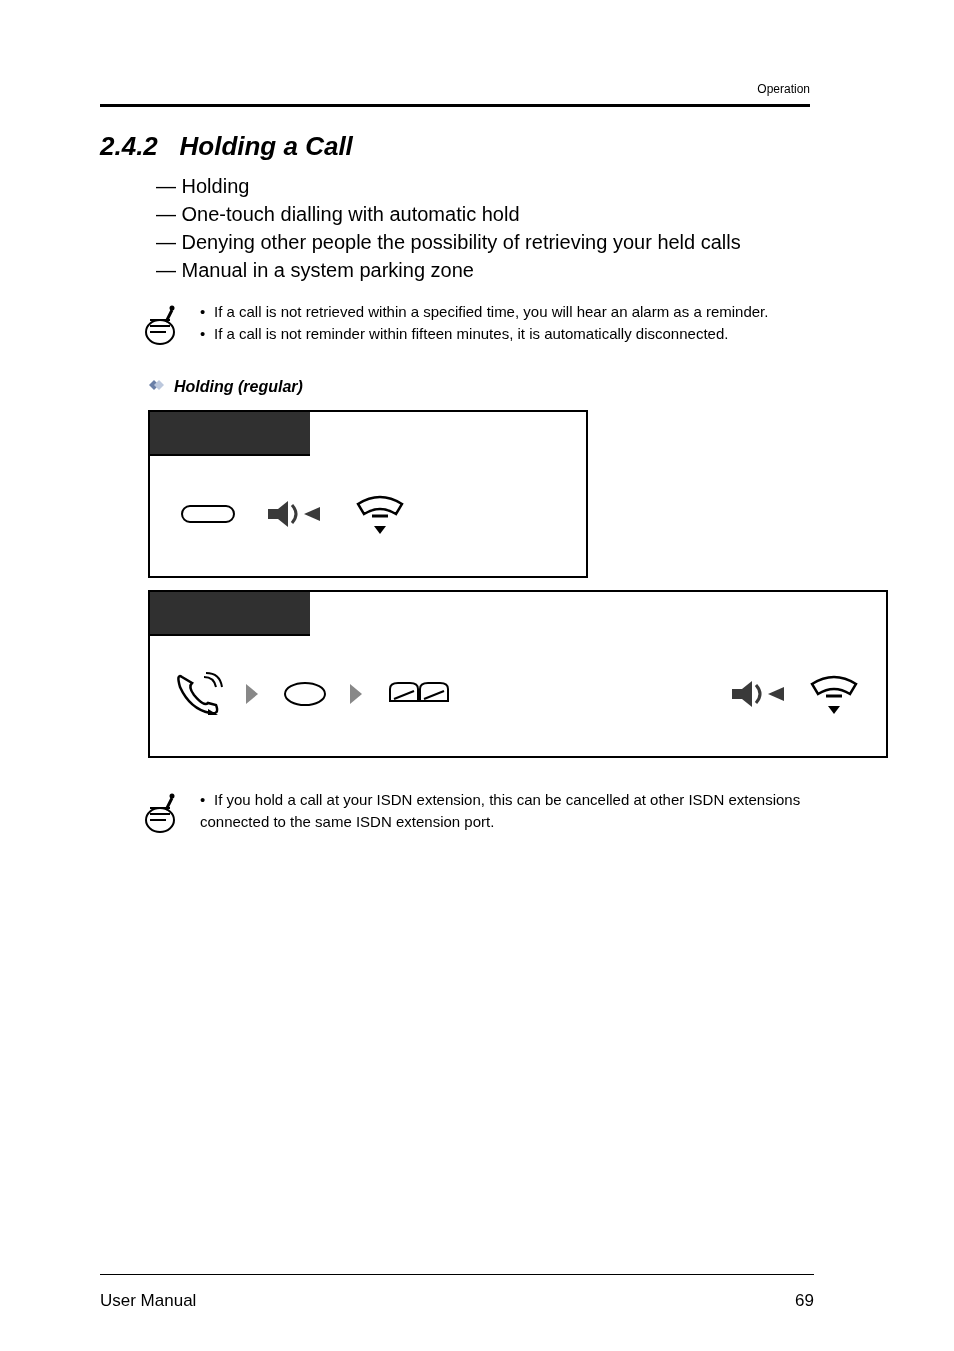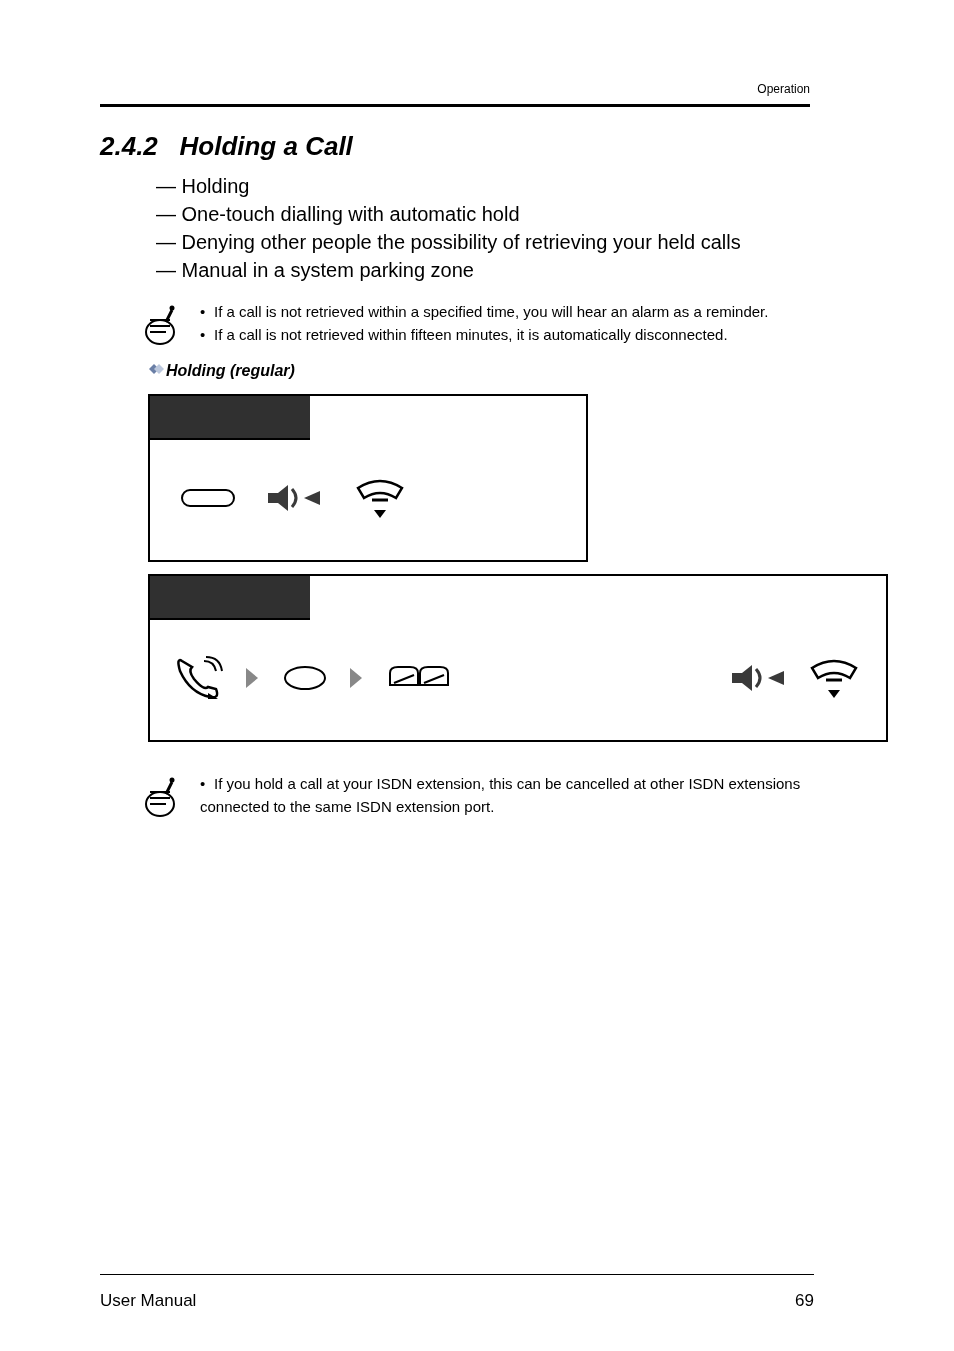--- a/index.html
+++ b/index.html
@@ -35,38 +35,39 @@
     font-style: italic;
     margin-bottom: 10px;
   }
   .sub-list {
     margin-left: 56px;
     font-size: 20px;
     line-height: 1.4;
   }
   .note-row {
     display: flex;
-    align-items: flex-end;
+    align-items: center;
     margin-top: 16px;
     margin-left: 44px;
     gap: 16px;
   }
   .note-text {
     font-size: 15px;
     line-height: 1.5;
   }
   .note-text .bullet {
     display: inline-block;
     width: 14px;
   }
   .subhead-row {
     display: flex;
     align-items: flex-end;
-    margin-top: 16px;
+    margin-top: 32px;
     margin-left: 44px;
+    gap: 8px;
   }
   .subhead {
     font-size: 16px;
     font-weight: bold;
     font-style: italic;
   }
   .panel {
     border: 2px solid #000;
     margin-left: 48px;
     margin-top: 14px;
@@ -137,21 +138,21 @@
         <ellipse cx="16" cy="32" rx="14" ry="12" fill="none" stroke="#000" stroke-width="2"></ellipse>
         <line x1="6" y1="20" x2="26" y2="20" stroke="#000" stroke-width="2"></line>
         <line x1="6" y1="26" x2="26" y2="26" stroke="#000" stroke-width="2"></line>
         <line x1="6" y1="32" x2="22" y2="32" stroke="#000" stroke-width="2"></line>
         <circle cx="28" cy="8" r="2.5" fill="#000"></circle>
         <line x1="28" y1="10" x2="22" y2="22" stroke="#000" stroke-width="3"></line>
       </svg>
     </div>
     <div class="note-text">
       <div><span class="bullet">•</span><span>If a call is not retrieved within a specified time, you will hear an alarm as a reminder.</span></div>
-      <div><span class="bullet">•</span><span>If a call is not retrieved within fifteen minutes, it is automatically disconnected.</span></div>
+      <div><span class="bullet">•</span><span>If a call is not reminder within fifteen minutes, it is automatically disconnected.</span></div>
     </div>
   </div>
 
   <div class="subhead-row">
     <span>
       <svg width="22" height="14" viewBox="0 0 22 14">
         <polygon points="5,7 10,2 15,7 10,12" fill="#6a7fa6"></polygon>
         <polygon points="10,7 15,2 20,7 15,12" fill="#bcc8dd"></polygon>
       </svg>
     </span>

